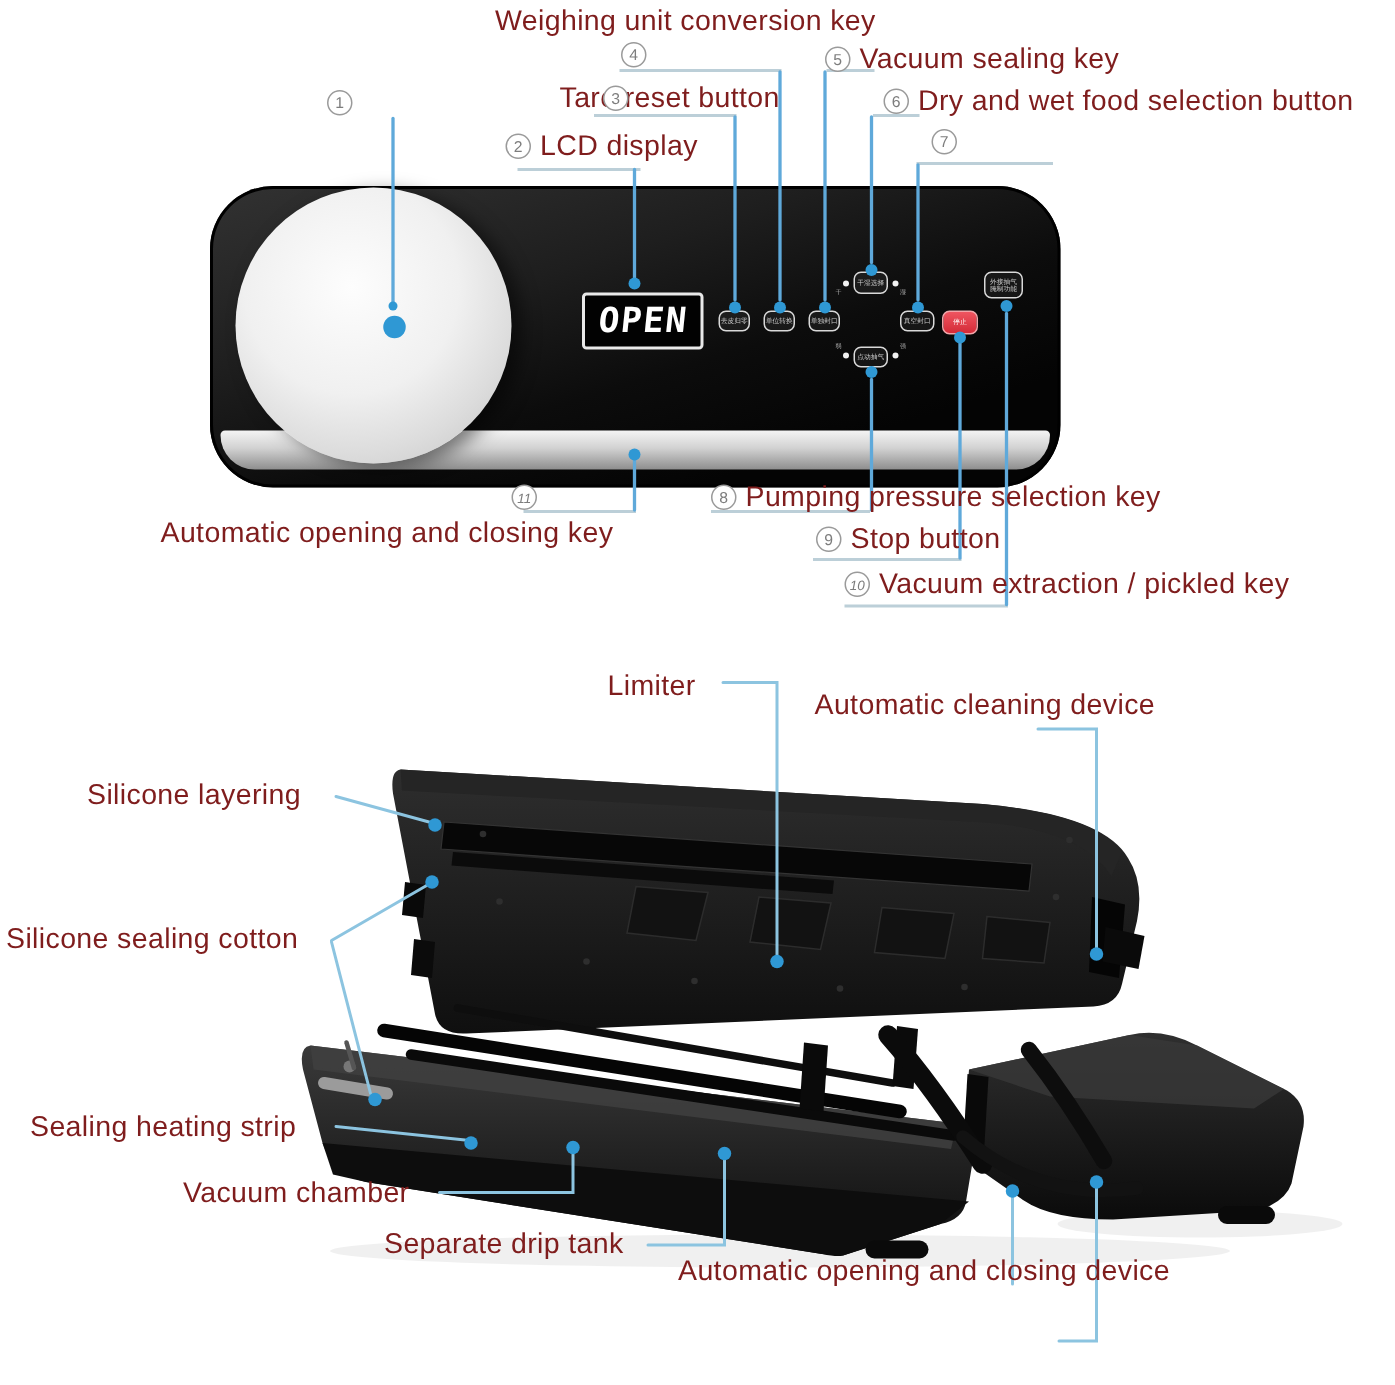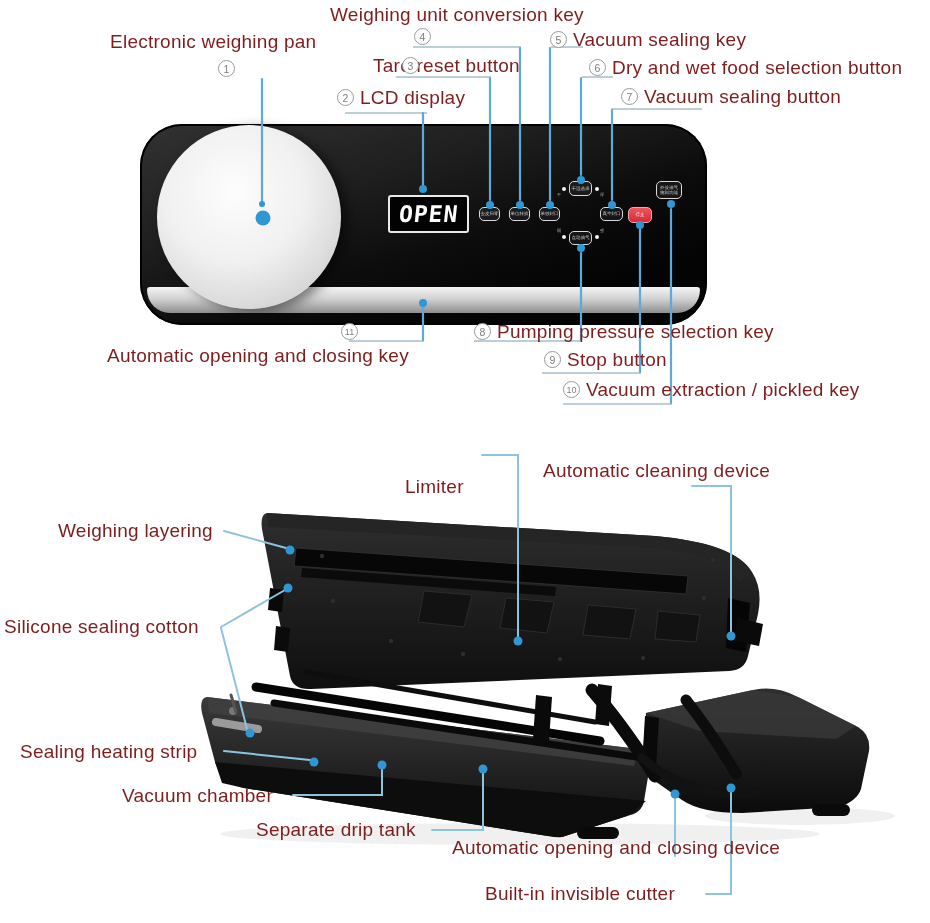--- a/index.html
+++ b/index.html
@@ -2,21 +2,21 @@
 <html><head>
 <meta charset="utf-8">
 <style>
   html,body{margin:0;padding:0;background:#fff;}
   #stage{position:relative;width:930px;height:923px;background:#ffffff;overflow:hidden;
          font-family:"Liberation Sans",sans-serif;color:#1b1b1b;}
   .lbl{position:absolute;font-size:19px;line-height:21px;letter-spacing:.25px;color:#7f1d1d;white-space:nowrap;z-index:5;}
   .numrow{position:absolute;display:inline-flex;align-items:center;gap:6px;z-index:5;}
   .num{display:flex;align-items:center;justify-content:center;width:17px;height:17px;border-radius:50%;
        border:1.3px solid #9a9a9a;color:#7d7d7d;font-size:10.5px;background:#fff;box-sizing:border-box;flex:0 0 auto;}
-  .num.two{font-size:9px;}
+  .num.two{font-size:9px;font-style:italic;}
   .numabs{position:absolute;z-index:6;}
   
   .dev{position:absolute;z-index:1;}
   #body{left:140px;top:124px;width:567px;height:201px;border-radius:42px;
         background:linear-gradient(163deg,#323232 0%,#1e1e1e 34%,#0c0c0c 58%,#040404 80%);
         box-shadow:inset 0 0 0 2px #000;}
   #strip{left:147px;top:287px;width:553px;height:26px;z-index:2;
          background:linear-gradient(#f4f4f4,#d2d2d2 45%,#8e8e8e);
          border-radius:4px 4px 30px 30px;}
   #pan{left:157px;top:125px;width:184px;height:184px;border-radius:50%;z-index:3;
@@ -210,21 +210,20 @@
         <circle cx="382" cy="765" r="4.5"></circle>
         <circle cx="483" cy="769" r="4.5"></circle>
       <circle cx="675" cy="794" r="4.5"></circle>
         <circle cx="731" cy="788" r="4.5"></circle>
     </g>
   </svg>
 
   <div class="lbl" style="left:330px;top:4px;">Weighing unit conversion key</div>
   <span class="num numabs" style="left:414px;top:28px;">4</span>
 
-  <div class="lbl" style="left:110px;top:31px;">Electronic weighing pan</div>
   <span class="num numabs" style="left:218px;top:60px;">1</span>
 
   <div class="numrow" style="left:550px;top:29px;">
     <span class="num">5</span>
     <span class="lbl" style="position:static;">Vacuum sealing key</span>
   </div>
 
   <div class="lbl" style="left:373px;top:55px;">Tare reset button</div>
   <span class="num numabs" style="left:402px;top:57px;">3</span>
 
@@ -233,44 +232,42 @@
     <span class="lbl" style="position:static;">Dry and wet food selection button</span>
   </div>
 
   <div class="numrow" style="left:337px;top:87px;">
     <span class="num">2</span>
     <span class="lbl" style="position:static;">LCD display</span>
   </div>
 
   <div class="numrow" style="left:621px;top:86px;">
     <span class="num">7</span>
-    <span class="lbl" style="position:static;">Vacuum sealing button</span>
   </div>
 
   <div class="numrow" style="left:474px;top:321px;">
     <span class="num">8</span>
     <span class="lbl" style="position:static;">Pumping pressure selection key</span>
   </div>
 
   <div class="numrow" style="left:544px;top:349px;">
     <span class="num">9</span>
     <span class="lbl" style="position:static;">Stop button</span>
   </div>
 
   <div class="numrow" style="left:563px;top:379px;">
     <span class="num two">10</span>
     <span class="lbl" style="position:static;">Vacuum extraction / pickled key</span>
   </div>
 
   <span class="num two numabs" style="left:341px;top:323px;">11</span>
   <div class="lbl" style="left:107px;top:345px;">Automatic opening and closing key</div>
 
-  <div class="lbl" style="left:405px;top:447px;margin-top:29px;">Limiter</div>
+  <div class="lbl" style="left:405px;top:447px;">Limiter</div>
   <div class="lbl" style="left:543px;top:460px;">Automatic cleaning device</div>
-  <div class="lbl" style="left:58px;top:520px;">Weighing layering</div>
+  <div class="lbl" style="left:58px;top:520px;">Silicone layering</div>
   <div class="lbl" style="left:4px;top:616px;">Silicone sealing cotton</div>
   <div class="lbl" style="left:20px;top:741px;">Sealing heating strip</div>
   <div class="lbl" style="left:122px;top:785px;">Vacuum chamber</div>
   <div class="lbl" style="left:256px;top:819px;">Separate drip tank</div>
   <div class="lbl" style="left:452px;top:837px;">Automatic opening and closing device</div>
-  <div class="lbl" style="left:485px;top:883px;">Built-in invisible cutter</div>
 
 </div>
 
 </body></html>

